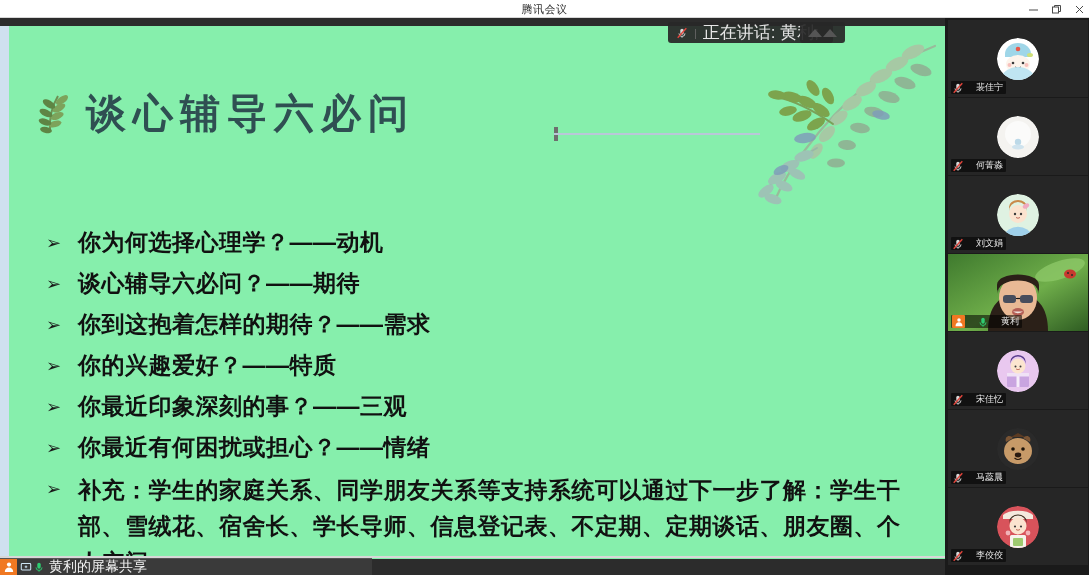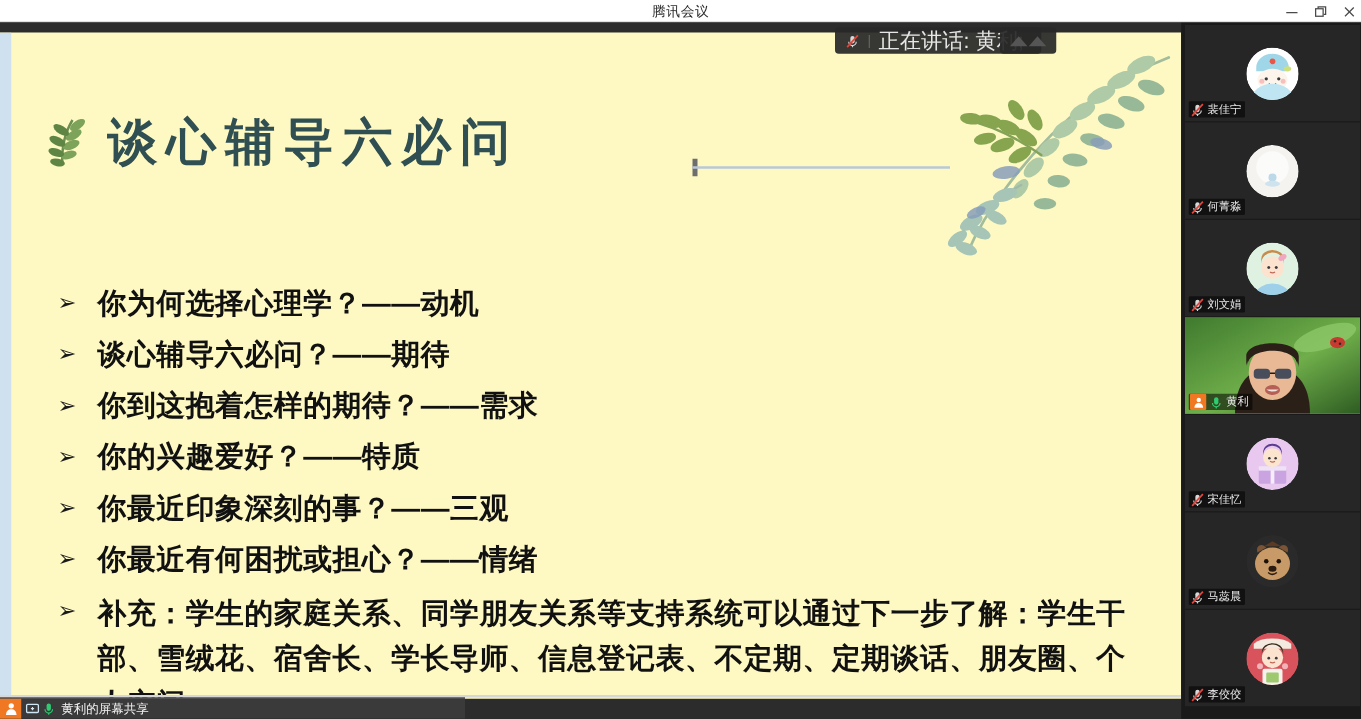--- a/index.html
+++ b/index.html
@@ -24,21 +24,21 @@
   .app-body{ position:absolute; left:0; top:18px; width:1089px; height:557px;
              background:#2a2a2a; }
 
   
   .stage{
     position:absolute; left:0; top:0; width:945px; height:557px;
     background:#2c2c2c; overflow:hidden;
   }
   .slide{
     position:absolute; left:0; top:8px; width:945px; height:533px;
-    background:#fef9c3; overflow:hidden;
+    background:#86efac; overflow:hidden;
   }
   .slide-left-bar{
     position:absolute; left:0; top:0; width:9px; height:533px;
     background:#cfe0ef;
   }
 
   
   .botanical{ position:absolute; right:0; top:-8px; width:260px; height:200px;
               pointer-events:none; }
 
@@ -91,21 +91,21 @@
     background:#262626; overflow:hidden; display:flex;
     align-items:center; justify-content:center;
   }
   .tile.active{ outline:2px solid #2ecc71; outline-offset:-2px; }
   .avatar{ width:42px; height:42px; border-radius:50%; overflow:hidden;
            display:flex; align-items:center; justify-content:center; }
   .avatar svg{ display:block; }
   .video-thumb{ position:absolute; inset:0; }
   .tile-label{
     position:absolute; left:3px; bottom:3px; height:13px;
-    display:flex; align-items:center; gap:2px;
+    display:flex; align-items:center; gap:12px;
     background:rgba(0,0,0,.55); padding:0 3px 0 1px; border-radius:1px;
   }
   .tile-name{ font-size:9px; color:#e8e8e8; line-height:13px;
               white-space:nowrap; }
   .ic{ width:12px; height:12px; flex:0 0 12px; }
   .host-badge{ width:13px; height:13px; background:#f07822; border-radius:1px;
                display:flex; align-items:center; justify-content:center;
                flex:0 0 13px; }
 
   
@@ -122,21 +122,21 @@
   
   .sharebar{
     position:absolute; left:0; bottom:0; width:372px; height:17px;
     background:#3a3a3a; display:flex; align-items:center;
     border-top:1px solid #555;
   }
   .share-host{ width:17px; height:17px; background:#f07822;
                display:flex; align-items:center; justify-content:center;
                flex:0 0 17px; }
   .share-icons{ display:flex; align-items:center; gap:1px; padding:0 3px; }
-  .share-text{ font-size:10px; color:#f2f2f2; white-space:nowrap;
+  .share-text{ font-size:14px; color:#f2f2f2; white-space:nowrap;
                padding-left:1px; }
   .sb-strip{ position:absolute; left:0; bottom:17px; width:945px; height:2px;
              background:#d7d7d7; }
 </style>
 </head>
 <body>
 
 <div class="titlebar">
   <div class="titlebar-text">腾讯会议</div>
   <div class="win-controls">

